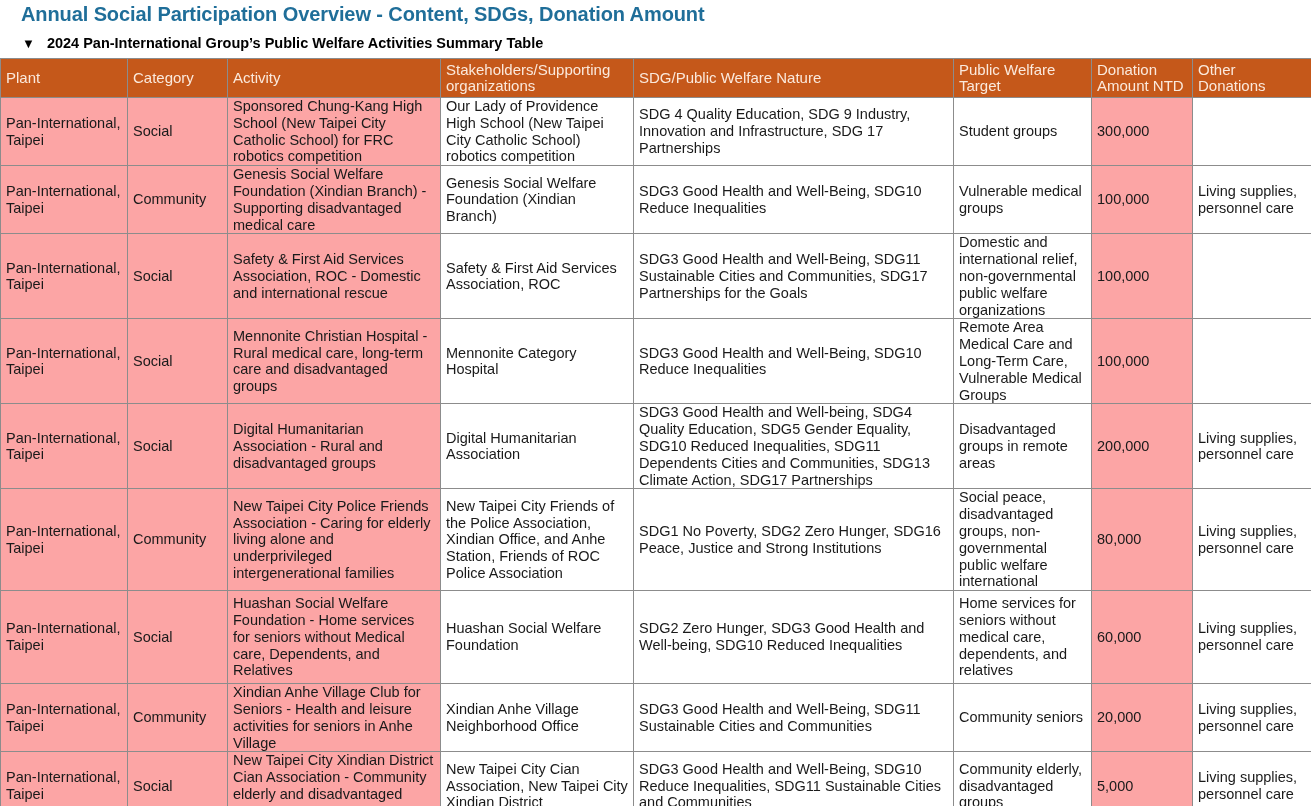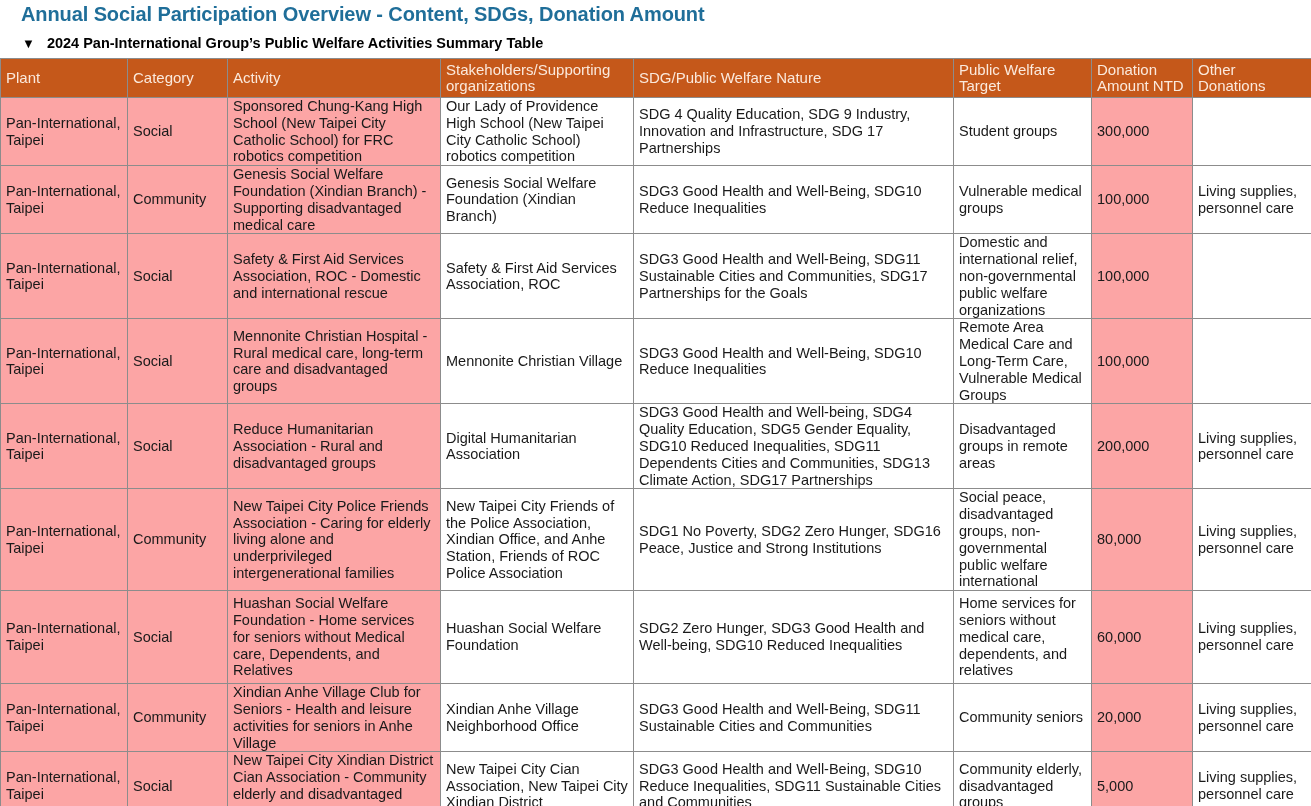--- a/index.html
+++ b/index.html
@@ -74,30 +74,30 @@
       <td>Safety &amp; First Aid Services Association, ROC</td>
       <td>SDG3 Good Health and Well-Being, SDG11 Sustainable Cities and Communities, SDG17 Partnerships for the Goals</td>
       <td>Domestic and international relief, non-governmental public welfare organizations</td>
       <td class="tinted amount">100,000</td>
       <td class="other"></td>
     </tr>
     <tr style="height:84px">
       <td class="tinted plant">Pan-International, Taipei</td>
       <td class="tinted category">Social</td>
       <td class="tinted">Mennonite Christian Hospital - Rural medical care, long-term care and disadvantaged groups</td>
-      <td>Mennonite Christian Village</td>
+      <td>Mennonite Category Hospital</td>
       <td>SDG3 Good Health and Well-Being, SDG10 Reduce Inequalities</td>
       <td>Remote Area Medical Care and Long-Term Care, Vulnerable Medical Groups</td>
       <td class="tinted amount">100,000</td>
       <td class="other"></td>
     </tr>
     <tr style="height:85px">
       <td class="tinted plant">Pan-International, Taipei</td>
       <td class="tinted category">Social</td>
-      <td class="tinted">Reduce Humanitarian Association - Rural and disadvantaged groups</td>
+      <td class="tinted">Digital Humanitarian Association - Rural and disadvantaged groups</td>
       <td>Digital Humanitarian Association</td>
       <td>SDG3 Good Health and Well-being, SDG4 Quality Education, SDG5 Gender Equality, SDG10 Reduced Inequalities, SDG11 Dependents Cities and Communities, SDG13 Climate Action, SDG17 Partnerships</td>
       <td>Disadvantaged groups in remote areas</td>
       <td class="tinted amount">200,000</td>
       <td class="other">Living supplies, personnel care</td>
     </tr>
     <tr style="height:92px">
       <td class="tinted plant">Pan-International, Taipei</td>
       <td class="tinted category">Community</td>
       <td class="tinted">New Taipei City Police Friends Association - Caring for elderly living alone and underprivileged intergenerational families</td>

